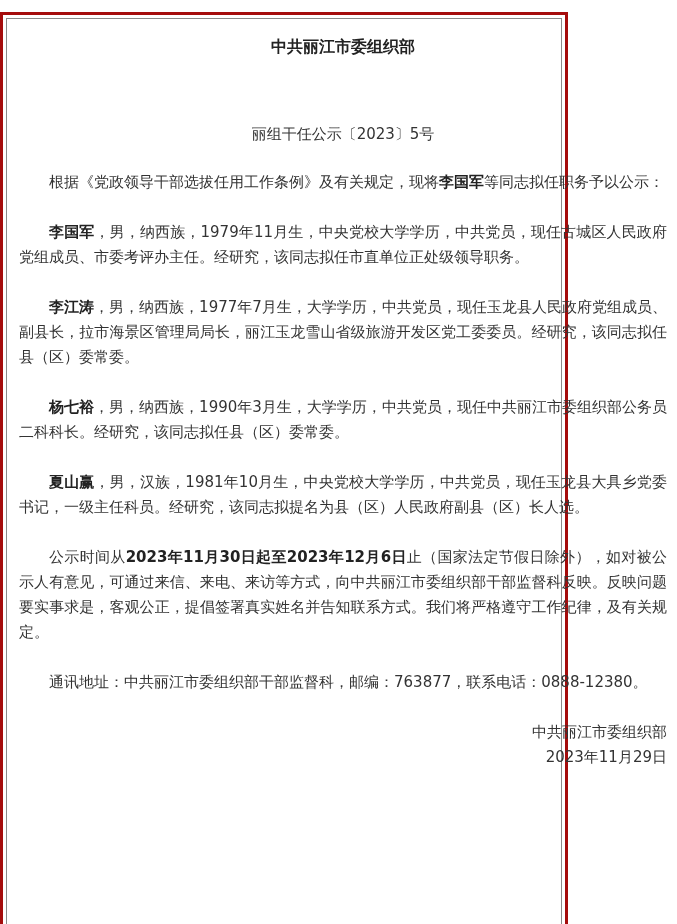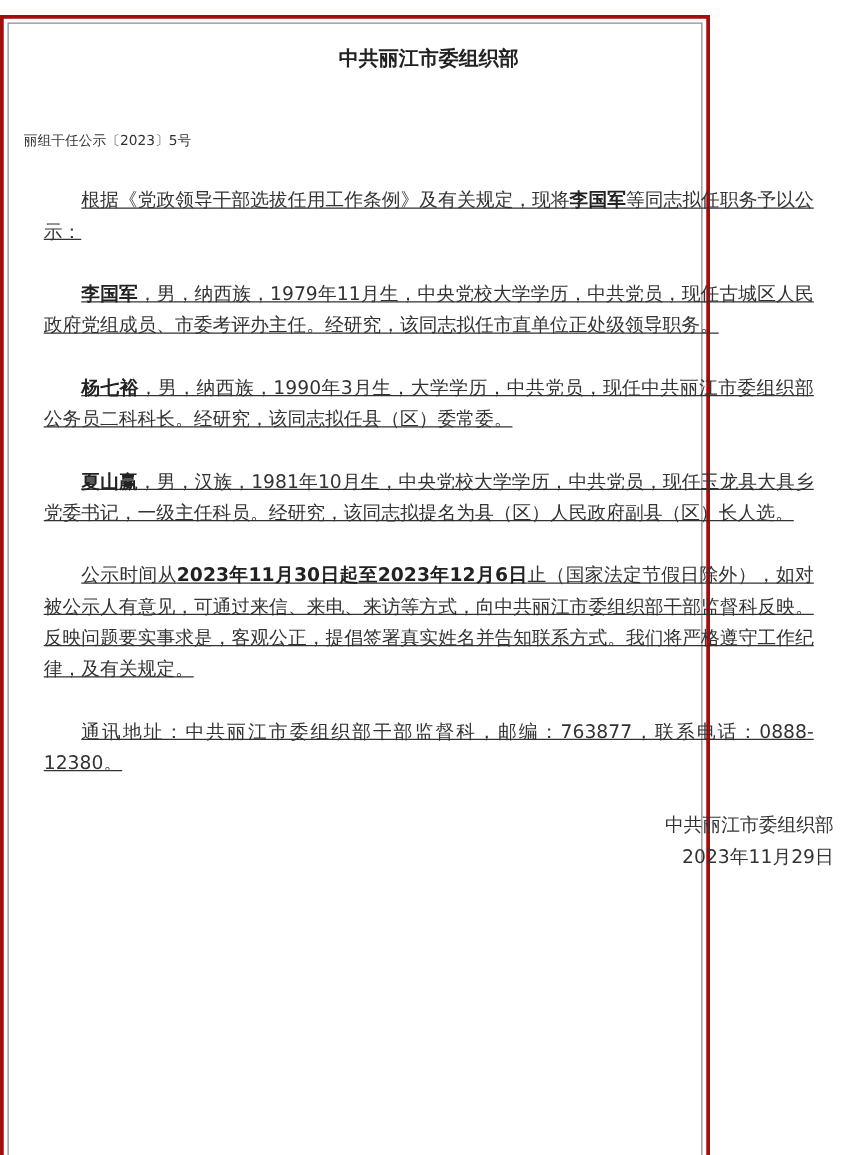--- a/index.html
+++ b/index.html
@@ -20,22 +20,22 @@
     font-family: "DejaVu Sans", "Liberation Sans", sans-serif;
     color: #333333;
     font-size: 15px;
     line-height: 25px;
   }
   .title {
     text-align: center; font-weight: bold; font-size: 16px;
     color: #222222; line-height: 24px; margin: 0;
   }
   .title1 { margin-top: 16px; }
-  .docno { margin-top: 41px; font-size: 11px; }
-  p.para { margin: 16px; text-indent: 30px; text-align: justify; text-decoration: underline; }
+  .docno { text-align: center; margin-top: 63px; font-size: 15px; }
+  p.para { margin: 0; text-indent: 30px; text-align: justify; }
   .b { font-weight: bold; color: #222222; }
   .p-intro { margin-top: 23px !important; }
   .gap { margin-top: 25px !important; }
   .sign { text-align: right; margin: 0; }
   .sign1 { margin-top: 25px; }
 </style>
 </head>
 <body>
 
 <div class="frame">
@@ -43,20 +43,21 @@
     <div class="content">
 
       <h1 class="title title1">中共丽江市委组织部</h1>
 
       <div class="docno">丽组干任公示〔2023〕5号</div>
 
       <p class="para p-intro"><span>根据《党政领导干部选拔任用工作条例》及有关规定，现将</span><span class="b">李国军</span><span>等同志拟任职务予以公示：</span></p>
 
       <p class="para gap"><span class="b">李国军</span><span>，男，纳西族，1979年11月生，中央党校大学学历，中共党员，现任古城区人民政府党组成员、市委考评办主任。经研究，该同志拟任市直单位正处级领导职务。</span></p>
 
+      <p class="para gap"><span class="b">李江涛</span><span>，男，纳西族，1977年7月生，大学学历，中共党员，现任玉龙县人民政府党组成员、副县长，拉市海景区管理局局长，丽江玉龙雪山省级旅游开发区党工委委员。经研究，该同志拟任县（区）委常委。</span></p>
 
       <p class="para gap"><span class="b">杨七裕</span><span>，男，纳西族，1990年3月生，大学学历，中共党员，现任中共丽江市委组织部公务员二科科长。经研究，该同志拟任县（区）委常委。</span></p>
 
 
       <p class="para gap"><span class="b">夏山赢</span><span>，男，汉族，1981年10月生，中央党校大学学历，中共党员，现任玉龙县大具乡党委书记，一级主任科员。经研究，该同志拟提名为县（区）人民政府副县（区）长人选。</span></p>
 
       <p class="para gap"><span>公示时间从</span><span class="b">2023年11月30日起至2023年12月6日</span><span>止（国家法定节假日除外），如对被公示人有意见，可通过来信、来电、来访等方式，向中共丽江市委组织部干部监督科反映。反映问题要实事求是，客观公正，提倡签署真实姓名并告知联系方式。我们将严格遵守工作纪律，及有关规定。</span></p>
 
       <p class="para gap">通讯地址：中共丽江市委组织部干部监督科，邮编：763877，联系电话：0888-12380。</p>
 

